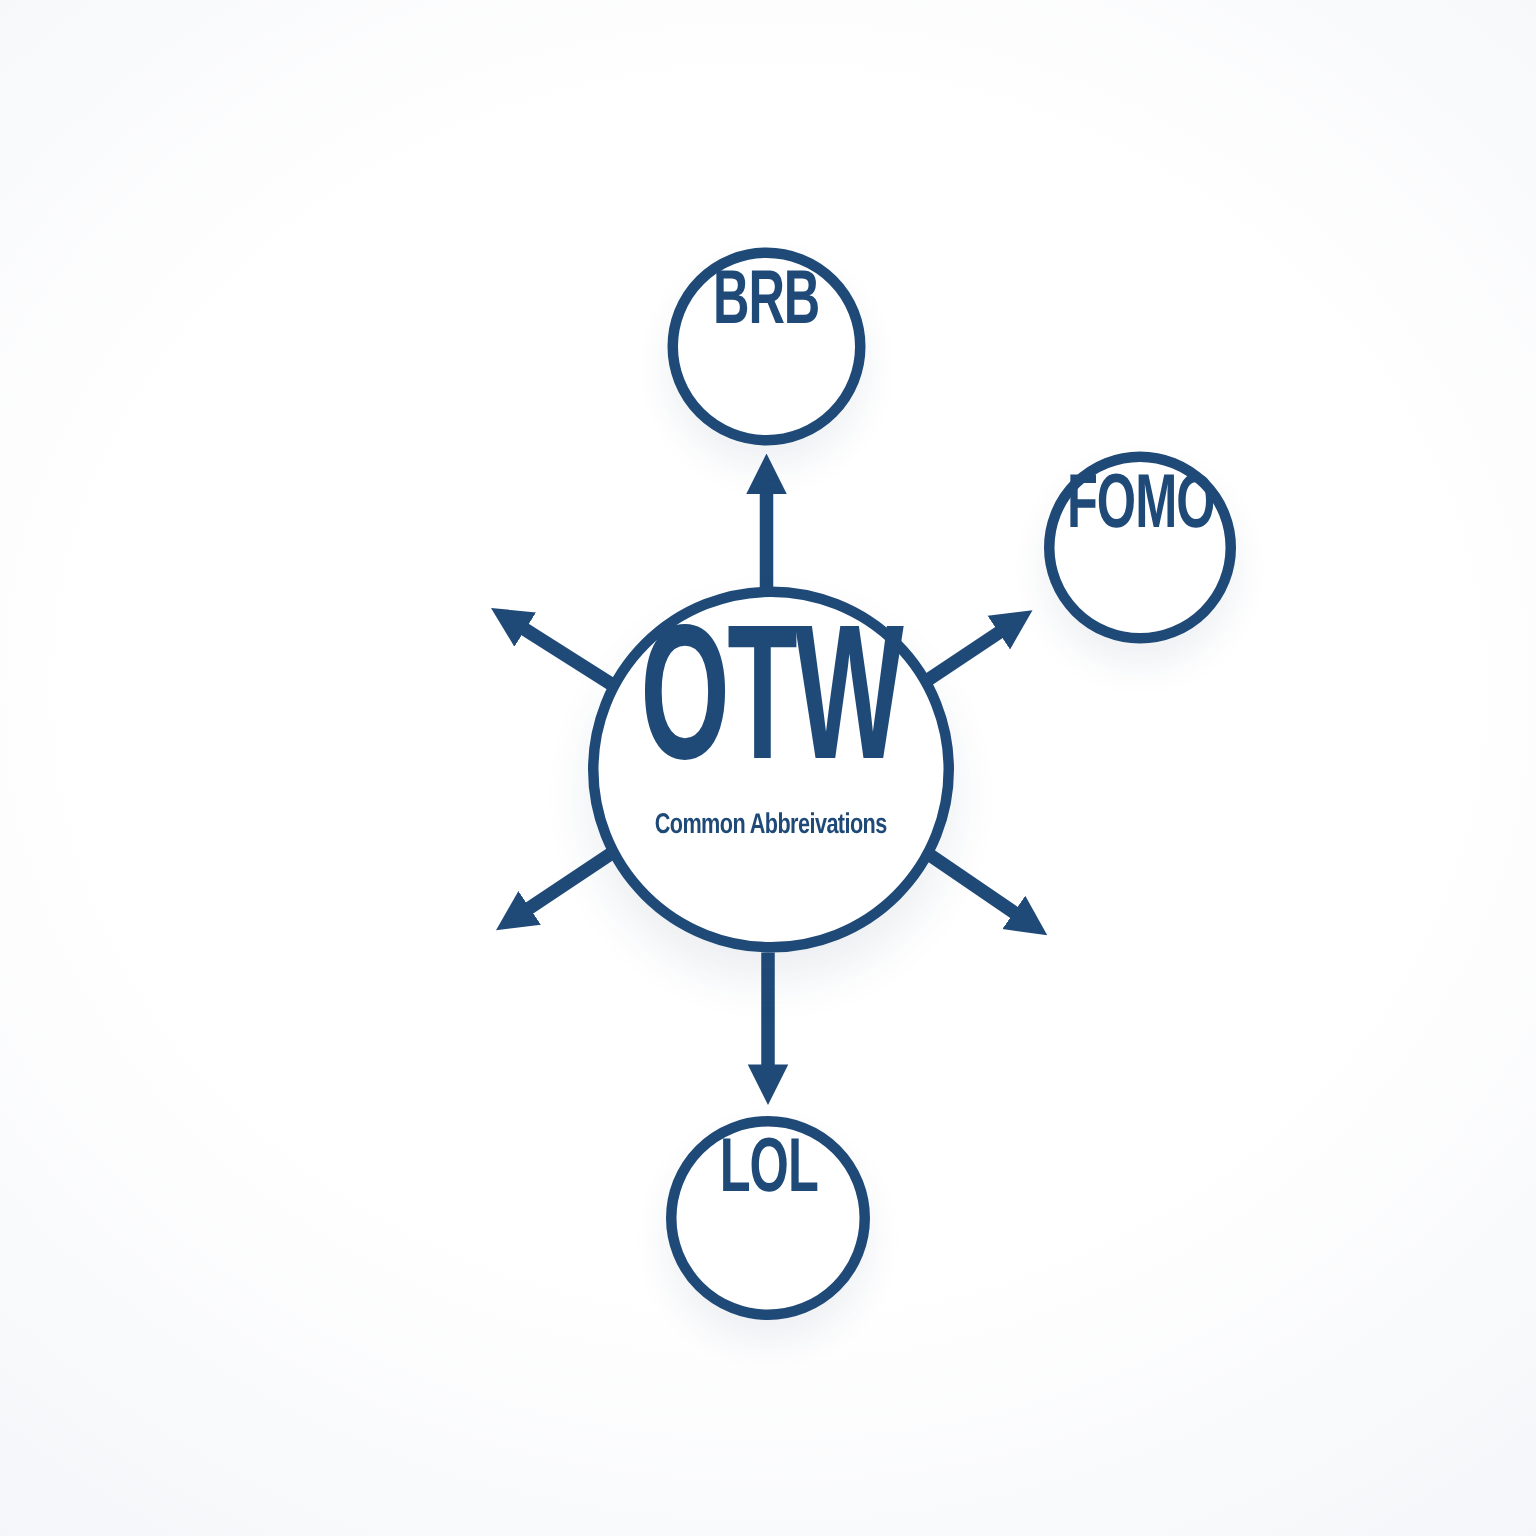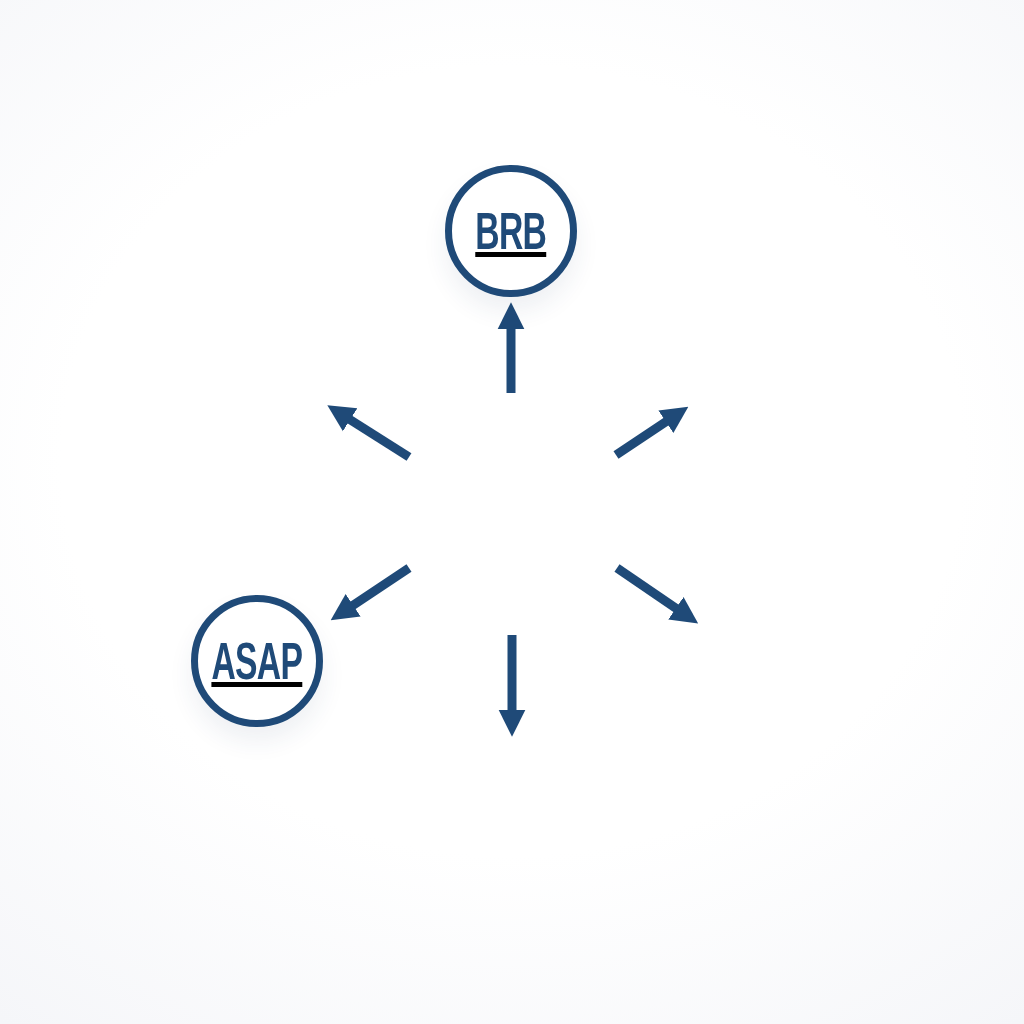--- a/index.html
+++ b/index.html
@@ -26,23 +26,21 @@
   }
   .node{
     position:absolute;
     border:7px solid var(--navy);
     border-radius:50%;
     background:#fff;
     box-sizing:border-box;
     display:flex;
     flex-direction:column;
     align-items:center;
-    justify-content:center;
     box-shadow:0 14px 24px rgba(35,65,105,0.08);
-    text-decoration:underline;
   }
   .node .label{
     font-weight:bold;
     color:var(--navy);
     line-height:1;
     display:inline-block;
     transform:scaleX(0.66);
     transform-origin:center;
     letter-spacing:-1px;
     white-space:nowrap;
@@ -88,26 +86,33 @@
       </marker>
     </defs>
     <line x1="511" y1="393" x2="511" y2="328" stroke="#1f4a78" stroke-width="9" marker-end="url(#ah)"></line>
     <line x1="409" y1="457" x2="349" y2="419" stroke="#1f4a78" stroke-width="9" marker-end="url(#ah)"></line>
     <line x1="616" y1="455" x2="667" y2="421" stroke="#1f4a78" stroke-width="9" marker-end="url(#ah)"></line>
     <line x1="409" y1="568" x2="352" y2="606" stroke="#1f4a78" stroke-width="9" marker-end="url(#ah)"></line>
     <line x1="617" y1="568" x2="677" y2="609" stroke="#1f4a78" stroke-width="9" marker-end="url(#ah)"></line>
     <line x1="512" y1="635" x2="512" y2="711" stroke="#1f4a78" stroke-width="9" marker-end="url(#ah)"></line>
   </svg>
 
+  <div class="node center">
+    <span class="title">OTW</span>
+    <span class="subtitle">Common Abbreivations</span>
+  </div>
 
   <div class="node brb">
     <span class="label">BRB</span>
   </div>
 
 
-
-  <div class="node asap">
-    <span class="label">ASAP</span>
+  <div class="node fomo">
+    <span class="label">FOMO</span>
   </div>
 
 
 
+  <div class="node lol">
+    <span class="label">LOL</span>
+  </div>
+
 </div>
 
 </body></html>

